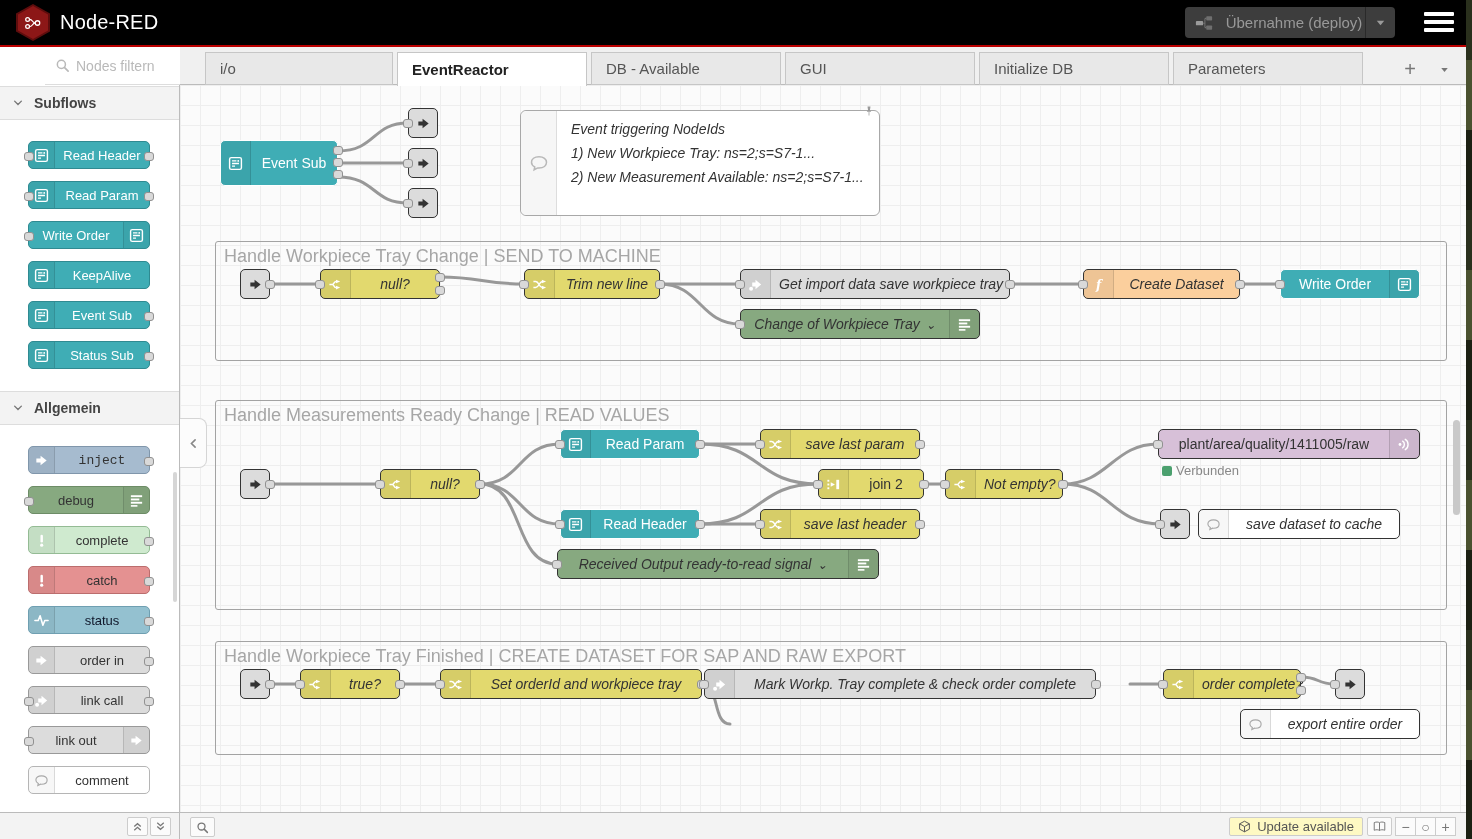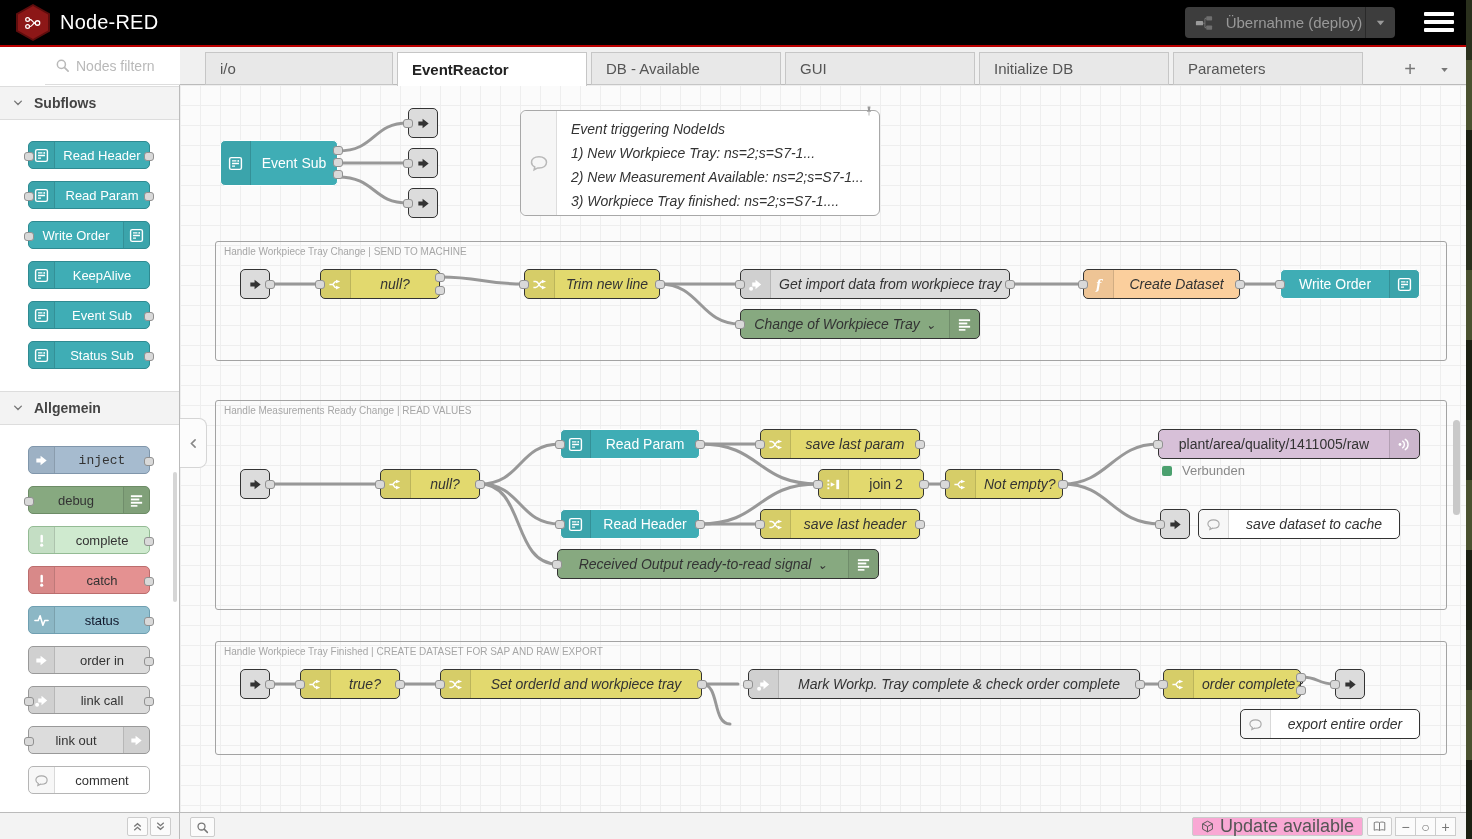--- a/index.html
+++ b/index.html
@@ -74,60 +74,60 @@
   .tab-tool { position:absolute; top:10px; width:24px; height:24px; color:#777; display:flex; align-items:center; justify-content:center; font-size:20px; }
 
   
   .canvas { position:absolute; left:180px; top:85px; width:1286px; height:727px; background:#fbfbfb;
     background-image:linear-gradient(#eeeeee 1px, transparent 1px),linear-gradient(90deg,#eeeeee 1px, transparent 1px);
     background-size:20px 20px; overflow:hidden; }
   .wires { position:absolute; left:0; top:0; z-index:1; }
   .wires path { stroke:#989898; stroke-width:3; fill:none; stroke-linecap:round; }
 
   .group { position:absolute; border:1.5px solid #a3a3a3; border-radius:3px; z-index:0; }
-  .group-title { position:absolute; top:4px; left:8px; color:#a6a6a6; font-size:10px; white-space:nowrap; }
+  .group-title { position:absolute; top:4px; left:8px; color:#a6a6a6; font-size:18px; white-space:nowrap; }
 
   .node { position:absolute; height:30px; border-radius:5px; border:1px solid; display:flex; align-items:center;
     font-size:14px; z-index:2; }
   .node .lbl { flex:1; text-align:center; padding:0 8px; white-space:nowrap; }
   .it { font-style:italic; }
   .linksq { width:30px; justify-content:center; }
   .dbg-suffix { font-size:12px; margin-left:2px; color:#333; }
   .node.tall { height:46px; }
 
   
   .note { position:absolute; left:340px; top:25px; width:360px; height:106px; background:#fff; border:1px solid #a8a8a8;
     border-radius:6px; display:flex; z-index:2; }
   .note-strip { width:36px; background:#f6f6f6; border-right:1px solid #ddd; border-radius:6px 0 0 6px;
     display:flex; align-items:center; justify-content:center; color:#b8b8b8; }
   .note-body { flex:1; padding:6px 0 0 14px; font-size:14px; font-style:italic; color:#333; }
   .note-body div { line-height:24px; white-space:nowrap; }
   .note-pin { position:absolute; right:4px; top:-6px; color:#9a9a9a; }
 
-  .mqtt-status { position:absolute; left:982px; top:378px; display:flex; align-items:center; gap:10px; z-index:2; }
+  .mqtt-status { position:absolute; left:982px; top:378px; display:flex; align-items:center; gap:4px; z-index:2; }
   .mqtt-dot { width:10px; height:10px; background:#4ba06e; border-radius:2px; }
   .mqtt-status span { font-size:13px; color:#888; }
 
   .cv-scroll { position:absolute; left:1273px; top:335px; width:7px; height:95px; background:#c9c9c9; border-radius:4px; z-index:5; }
 
   .pal-toggle { position:absolute; left:180px; top:418px; width:27px; height:50px; background:#fcfcfc;
     border:1px solid #d5d5d5; border-left:none; border-radius:0 8px 8px 0; z-index:7;
     display:flex; align-items:center; justify-content:center; color:#888; }
 
   
   .footer { position:absolute; left:0; top:812px; width:1466px; height:27px; background:#f3f3f3; border-top:1px solid #bbb; z-index:8; }
   .footer-pal { position:absolute; left:0; top:0; width:180px; height:100%; border-right:1px solid #bbb;
     display:flex; align-items:center; justify-content:flex-end; padding-right:8px; gap:2px; }
   .fbtn { height:19px; min-width:21px; background:#fbfbfb; border:1px solid #ccc; color:#777;
     display:flex; align-items:center; justify-content:center; font-size:14px; border-radius:2px; }
   .fbtn svg { width:13px; height:13px; }
   .footer-search { position:absolute; left:190px; top:4px; width:25px; height:20px; }
   .footer-right { position:absolute; right:10px; top:4px; display:flex; align-items:center; gap:4px; }
-  .upd { display:flex; align-items:center; gap:6px; padding:0 8px; font-size:18px; color:#555; height:19px;
-    background:#f9a8d4; border:1px solid #ccc; border-radius:2px; }
+  .upd { display:flex; align-items:center; gap:6px; padding:0 8px; font-size:13px; color:#555; height:19px;
+    background:#fef9c3; border:1px solid #ccc; border-radius:2px; }
   .zoomgrp { display:flex; } .zoomgrp .fbtn { border-radius:0; margin-left:-1px; }
 
   .desktop-edge { position:absolute; left:1466px; top:0; width:6px; height:839px;
     background:repeating-linear-gradient(180deg,#2a301d 0 60px,#4a512f 60px 130px,#1c2013 130px 210px); }
 </style>
 </head>
 <body>
 
 <svg width="0" height="0" style="position:absolute">
   <defs>
@@ -532,21 +532,20 @@
       </span>
     <div class="note-strip">
         <svg style="width:20px;height:20px">
           <use href="#i-bubble"></use>
         </svg>
       </div>
     <div class="note-body">
       <div>Event triggering NodeIds</div>
       <div>1) New Workpiece Tray: ns=2;s=S7-1...</div>
       <div>2) New Measurement Available: ns=2;s=S7-1...</div>
-      <div>3) Workpiece Tray finished: ns=2;s=S7-1....</div>
     </div>
   </div>
 
   <div class="group" style="left:35px;top:156px;width:1232px;height:120px">
     <span class="group-title">Handle Workpiece Tray Change | SEND TO MACHINE</span>
   </div>
   <div class="node n-link linksq" style="left:60px;top:184px">
     <span>
         <svg class="ic">
           <use href="#i-arrow"></use>
@@ -575,21 +574,21 @@
     <span class="lbl it">Trim new line</span>
     <span class="p out"></span>
   </div>
   <div class="node n-link" style="left:560px;top:184px;width:270px">
     <span class="p in"></span>
     <span class="ibox l">
         <svg class="ic">
           <use href="#i-linkcall"></use>
         </svg>
       </span>
-    <span class="lbl it">Get import data from workpiece tray</span>
+    <span class="lbl it">Get import data save workpiece tray</span>
     <span class="p out"></span>
   </div>
   <div class="node n-fn" style="left:903px;top:184px;width:157px">
     <span class="p in"></span>
     <span class="ibox l">
         <svg class="ic">
           <use href="#i-fn"></use>
         </svg>
       </span>
     <span class="lbl it">Create Dataset</span>
@@ -758,21 +757,21 @@
   <div class="node n-yellow" style="left:260px;top:584px;width:262px">
     <span class="p in"></span>
     <span class="ibox l">
         <svg class="ic">
           <use href="#i-change"></use>
         </svg>
       </span>
     <span class="lbl it">Set orderId and workpiece tray</span>
     <span class="p out"></span>
   </div>
-  <div class="node n-link" style="left:568px;top:584px;width:392px">
+  <div class="node n-link" style="left:524px;top:584px;width:392px">
     <span class="p in"></span>
     <span class="ibox l">
         <svg class="ic">
           <use href="#i-linkcall"></use>
         </svg>
       </span>
     <span class="lbl it">Mark Workp. Tray complete &amp; check order complete</span>
     <span class="p out"></span>
   </div>
   <div class="node n-yellow" style="left:983px;top:584px;width:138px">

